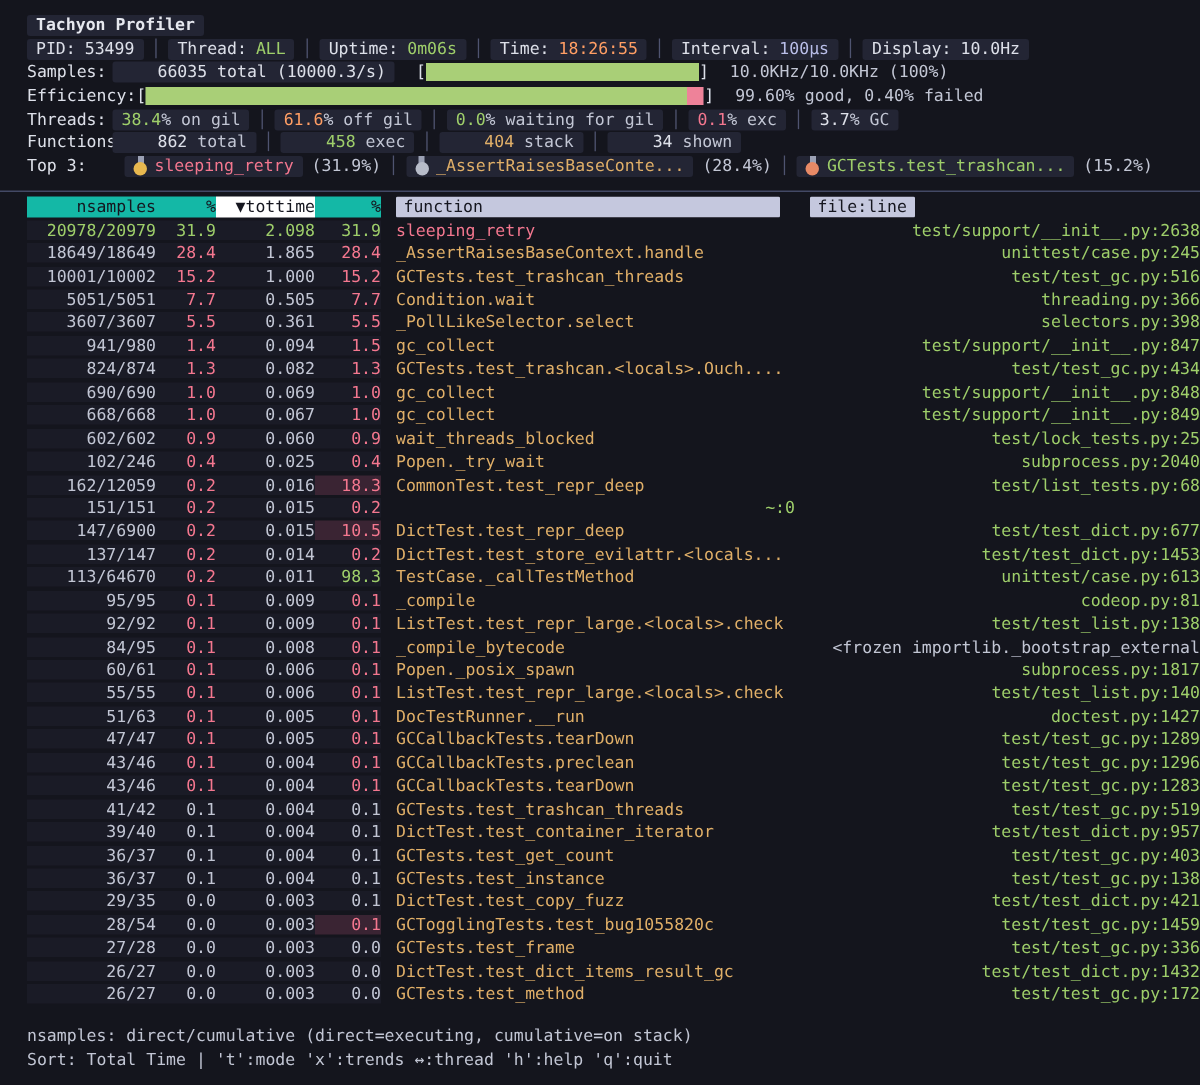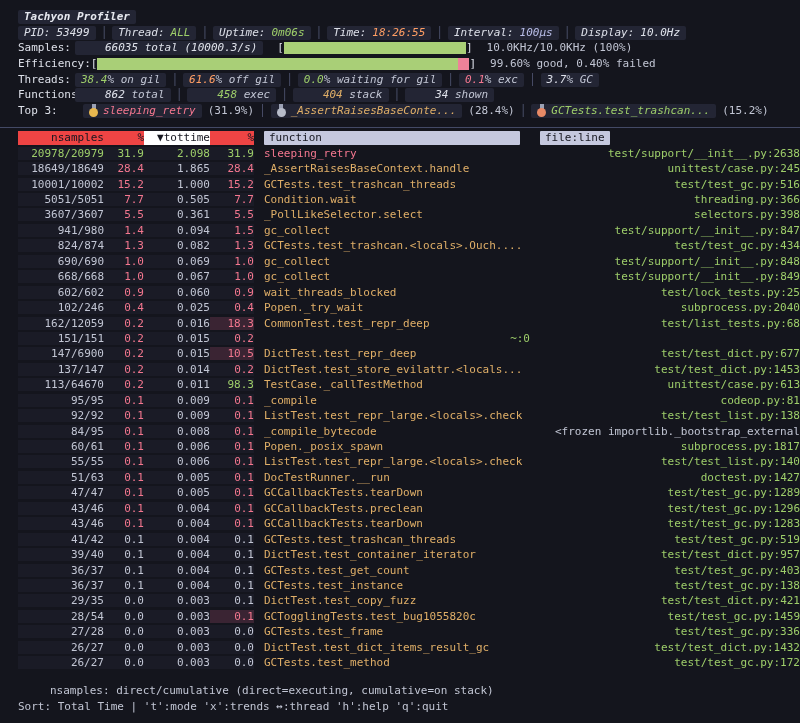--- a/index.html
+++ b/index.html
@@ -1,21 +1,21 @@
 <!DOCTYPE html>
 <html><head>
 <meta charset="utf-8">
 <style>
   html,body{margin:0;padding:0;background:#14151d;}
   body{width:800px;height:723px;overflow:hidden;font-family:"DejaVu Sans Mono","Liberation Mono",monospace;font-size:11px;color:#c2c6d4;}
   .screen{position:relative;width:800px;height:723px;padding-top:9px;box-sizing:border-box;}
   .line{height:15.7px;line-height:15.7px;padding-left:18px;white-space:pre;display:flex;align-items:center;}
   .lbl{color:#dde0e9;}
   .linelabel{display:inline-block;width:57px;flex:none;color:#dde0e9;}
-  .chip{background:#232534;border-radius:2px;padding:0 6px;display:inline-flex;align-items:center;height:14px;line-height:14px;font-style:italic;}
+  .chip{background:#232534;border-radius:2px;padding:0 6px;display:inline-flex;align-items:center;height:14px;line-height:14px;}
   .sep{color:#4f5470;margin:0 5px;}
   .plain{color:#c2c6d4;}
   .bold{font-weight:bold;}
   [data-c="white"]{color:#dde0e9;}
   [data-c="green"]{color:#9ece6a;}
   [data-c="orange"]{color:#e0af68;}
   [data-c="orange2"]{color:#ff9e64;}
   [data-c="pink"]{color:#f4778f;}
   [data-c="lavender"]{color:#b9bee8;}
   
@@ -35,33 +35,33 @@
   
   .rule{height:8px;border-bottom:1px solid #434965;margin-bottom:2px;}
   
   .trow,.throw{display:grid;grid-template-columns:86px 40px 66px 44px 276px 1fr;padding-left:18px;align-items:center;}
   .throw{height:15.7px;}
   .trow{height:15.45px;}
   .cell{white-space:pre;overflow:hidden;}
   .cell.ns,.cell.p1,.cell.tot,.cell.p2{text-align:right;}
   .cell.fn,.cell.file{padding-left:10px;}
   .trow .num{background:#1a1b26;}
-  .hchip{background:#ef4444;color:#15161f;height:14px;line-height:14px;}
+  .hchip{background:#14b8a6;color:#15161f;height:14px;line-height:14px;}
   .hchip.sort{background:#ffffff;}
   .hcell{display:flex;align-items:center;}
   .hcell .inner{background:#c5c8de;color:#15161f;height:14px;line-height:14px;padding:0 5px;border-radius:1px;}
   .cG{color:#9ece6a;}
   .cP{color:#f4778f;}
   .cD{color:#c2c6d4;}
   .cH{color:#f4778f;background:#3a2433 !important;}
   .cR{color:#f4778f;}
   .cO{color:#e0af68;}
   .cell.file{color:#9ece6a;text-align:right;}
   .cell.file.cD{color:#c2c6d4;}
-  .footer{margin-top:13px;margin-left:32px;}
+  .footer{margin-top:13px;}
   .gap6{margin-left:6px;}
   .gap14{margin-left:14px;}
   .gap8{margin-left:8px;}
   .valpad{padding-left:30px;}
 </style>
 </head>
 <body>
 
 <div class="screen">
 

